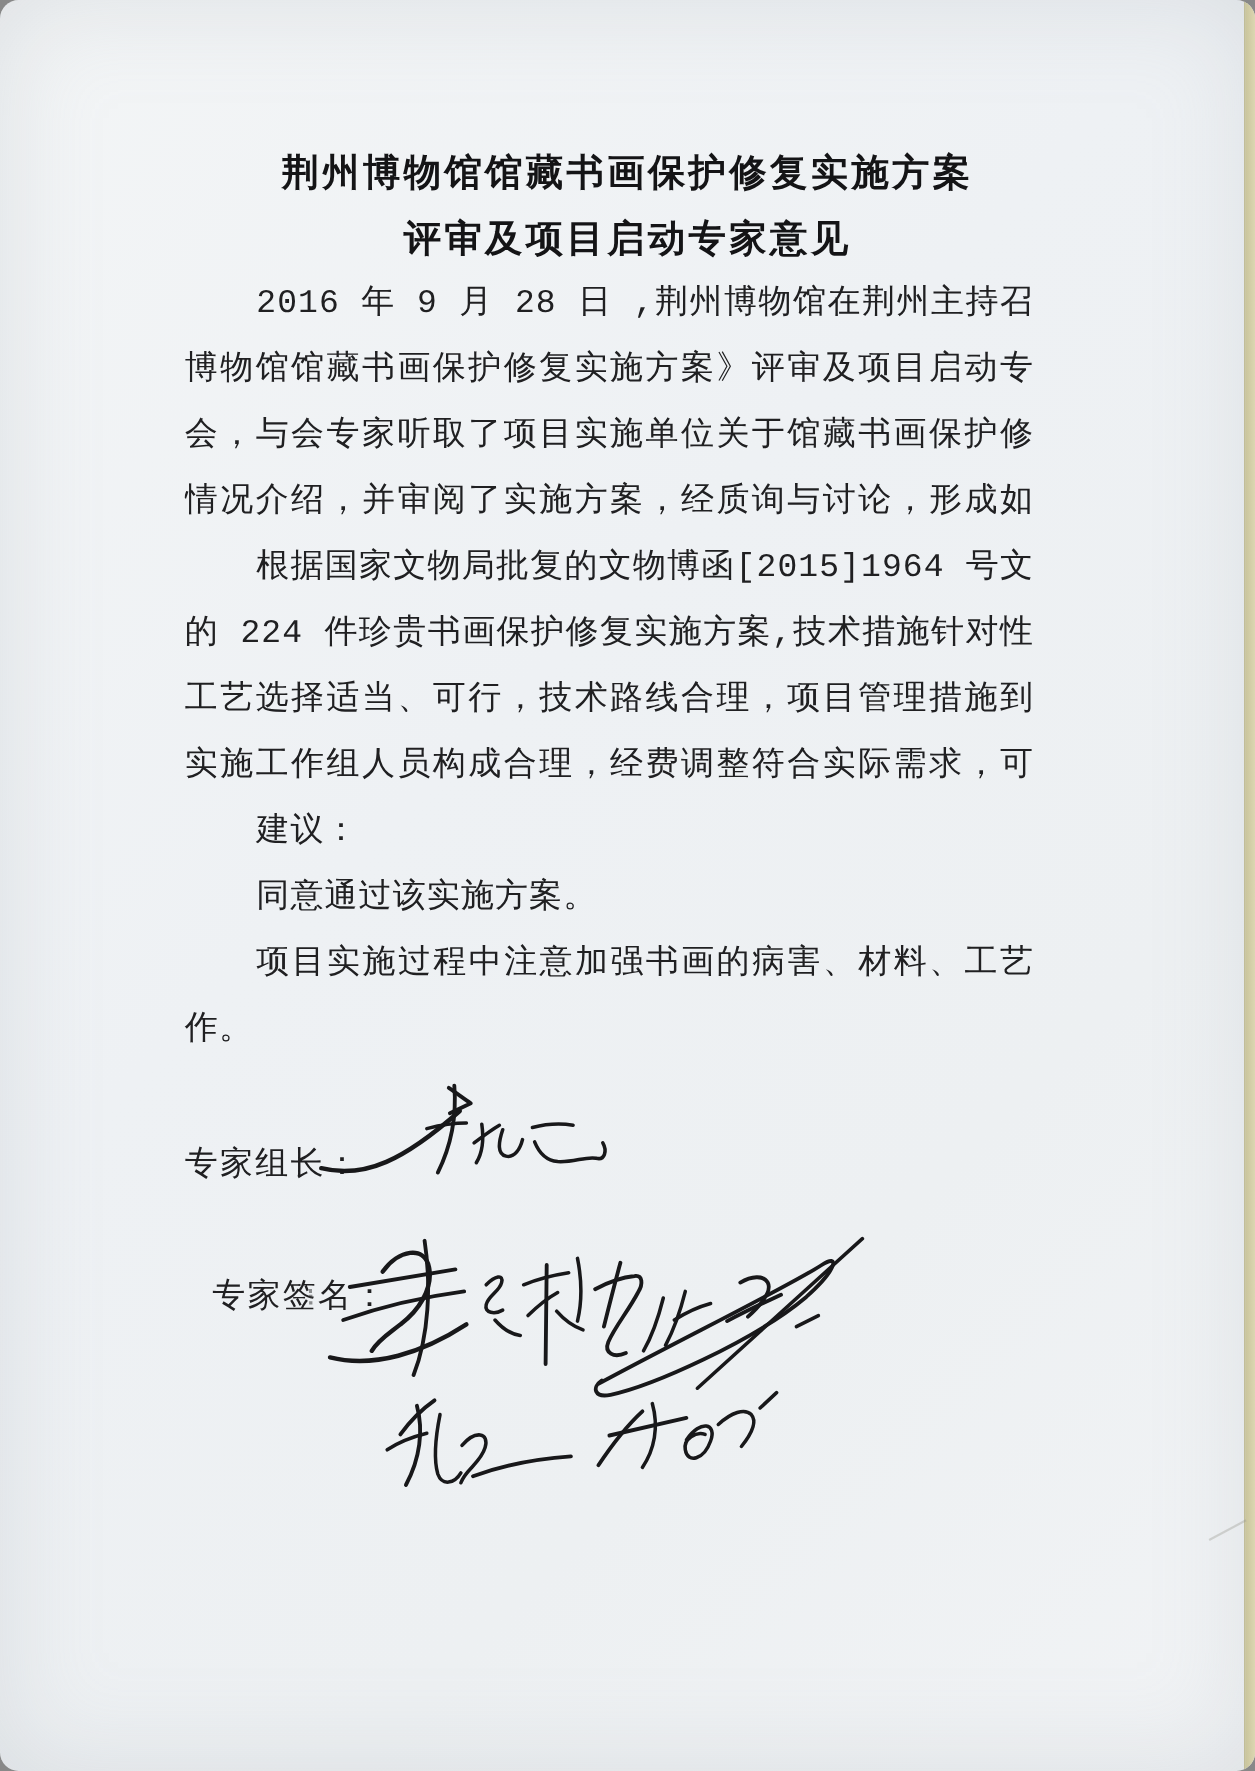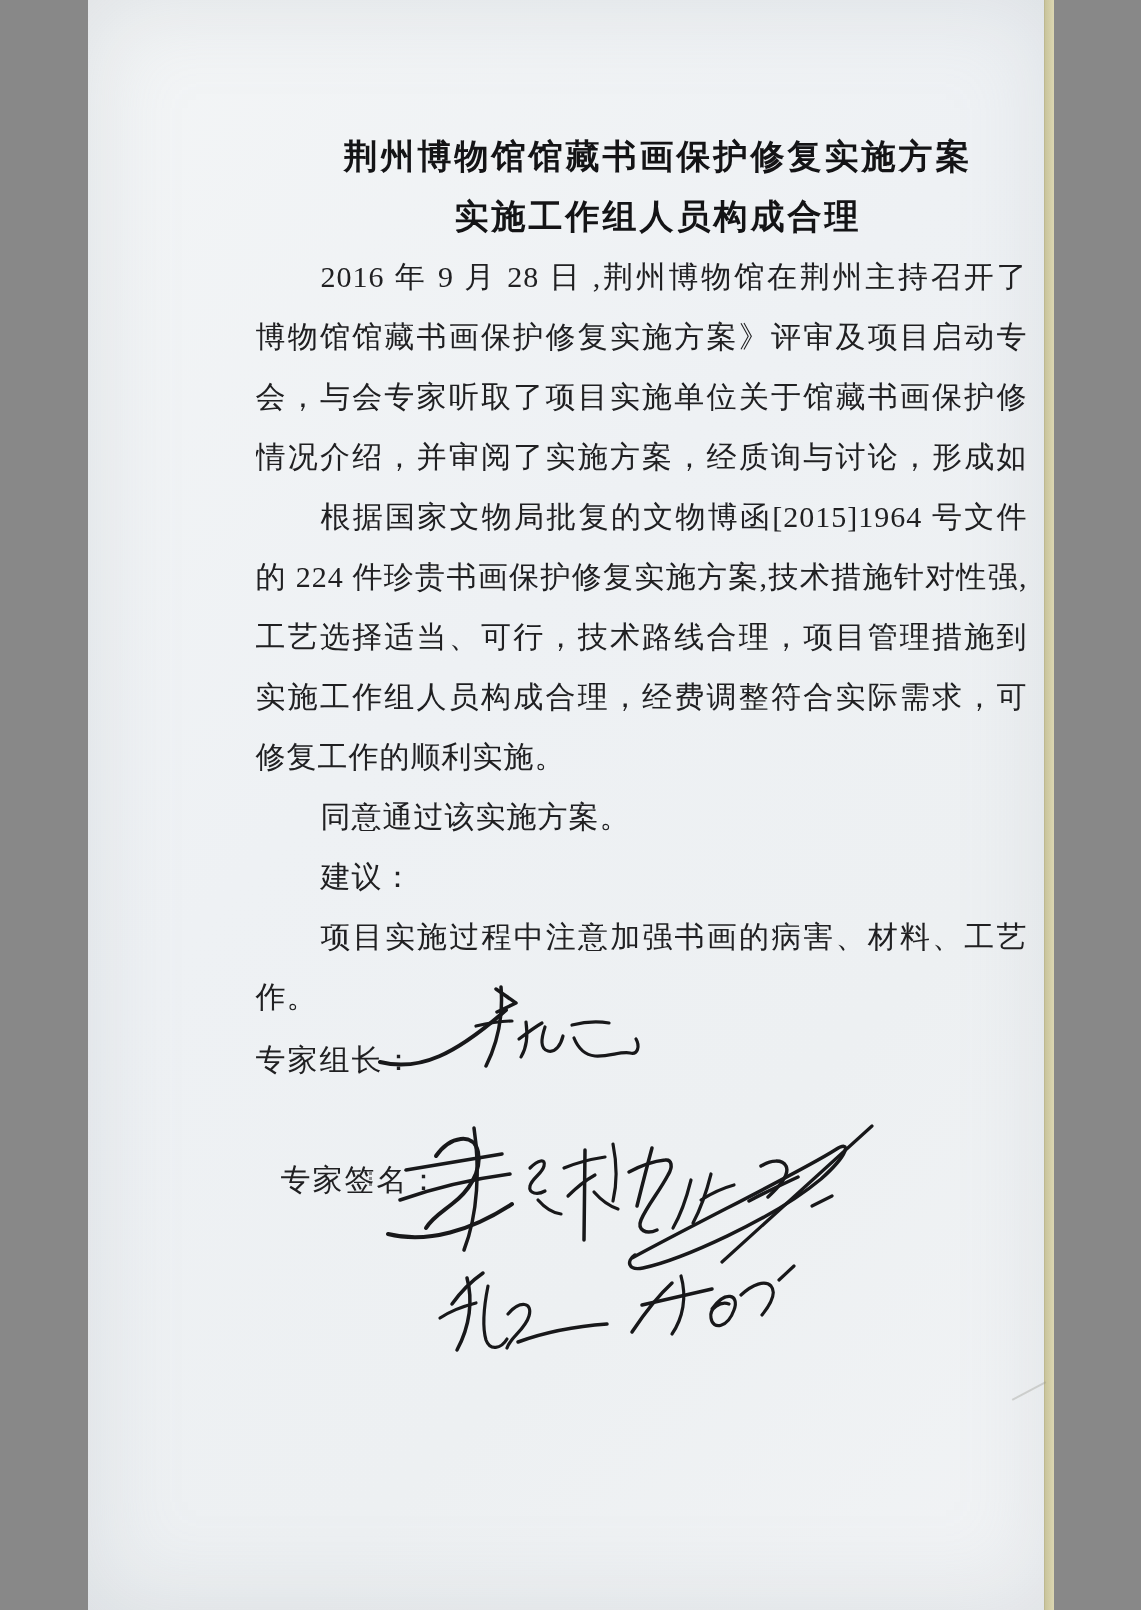--- a/index.html
+++ b/index.html
@@ -1,24 +1,25 @@
 <!DOCTYPE html>
 <html><head>
 <meta charset="utf-8">
 <style>
   html,body{margin:0;padding:0;background:#888;}
   .page{
     position:relative;
-    width:966px;height:1610px;
+    width:1141px;height:1610px;
     margin:0 auto;
     background:linear-gradient(135deg,#f3f5f6 0%,#eef1f4 40%,#edf0f2 70%,#f1f3f5 100%);
     box-shadow:inset 0 0 90px rgba(160,168,175,.25);
     overflow:hidden;
-    font-family:Liberation Serif, serif;
+    font-family:Liberation Mono, monospace;
     color:#1d1d1f;
+    border-radius:17px;
   }
   .edge-strip{
     position:absolute;top:0;right:0;width:9px;height:1610px;
     background:linear-gradient(to right,#c9c49b,#dcd7b2);
     border-left:1px solid #bdb890;
   }
   .crease{
     position:absolute;right:6px;top:1390px;width:38px;height:2px;
     background:rgba(150,150,140,.35);transform:rotate(-28deg);
   }
@@ -61,34 +62,33 @@
   }
 </style>
 </head>
 <body>
 
 <div class="page">
   <div class="edge-strip"></div>
   <div class="crease"></div>
 
   <div class="doc-title t1">荆州博物馆馆藏书画保护修复实施方案</div>
-  <div class="doc-title t2">实施工作组人员构成合理</div>
+  <div class="doc-title t2">评审及项目启动专家意见</div>
 
   <div class="body-lines">
     <div class="line fill indent">2016 年 9 月 28 日 ,荆州博物馆在荆州主持召开了《荆州</div>
     <div class="line fill">博物馆馆藏书画保护修复实施方案》评审及项目启动专家咨询</div>
     <div class="line fill">会，与会专家听取了项目实施单位关于馆藏书画保护修复方案的</div>
     <div class="line fill">情况介绍，并审阅了实施方案，经质询与讨论，形成如下意见：</div>
     <div class="line fill indent">根据国家文物局批复的文物博函[2015]1964 号文件所编制</div>
     <div class="line fill">的 224 件珍贵书画保护修复实施方案,技术措施针对性强,材料、</div>
     <div class="line fill">工艺选择适当、可行，技术路线合理，项目管理措施到位，项目</div>
     <div class="line fill">实施工作组人员构成合理，经费调整符合实际需求，可保证保护</div>
-    <div class="line">修复工作的顺利实施。</div>
+    <div class="line indent">建议：</div>
     <div class="line indent">同意通过该实施方案。</div>
-    <div class="line indent">建议：</div>
     <div class="line fill indent">项目实施过程中注意加强书画的病害、材料、工艺等研究工</div>
     <div class="line">作。</div>
   </div>
 
   <div class="sign-label leader">专家组长：</div>
 
   <svg class="sig" style="left:280px;top:982px;" width="280" height="105" viewBox="0 0 280 105">
     <path stroke-width="4" d="M12,80 C52,90 88,72 138,28"></path>
     <path stroke-width="3.5" d="M128,7 C134,11 142,17 148,21 L129,30"></path>
     <path stroke-width="3.5" d="M133,5 C135,30 131,58 118,84"></path>

